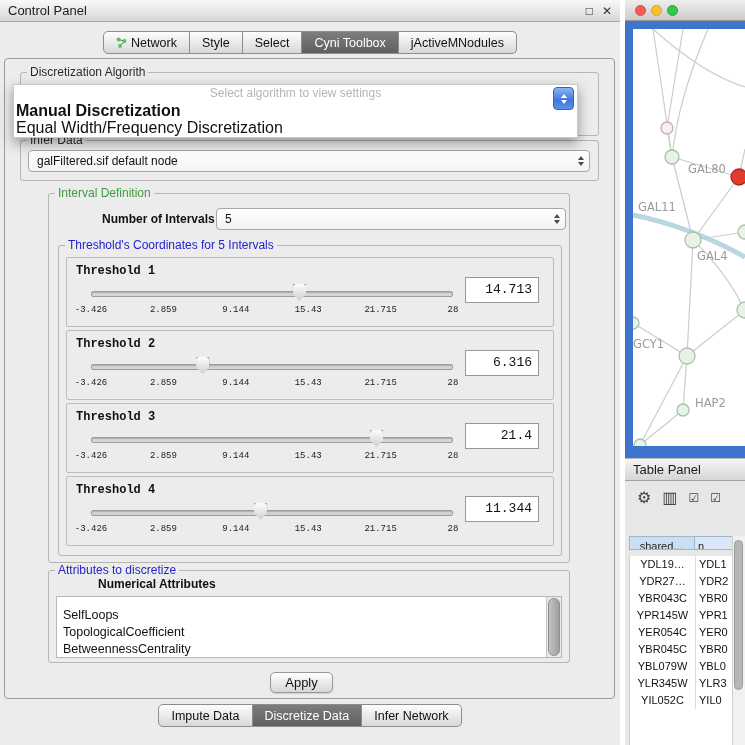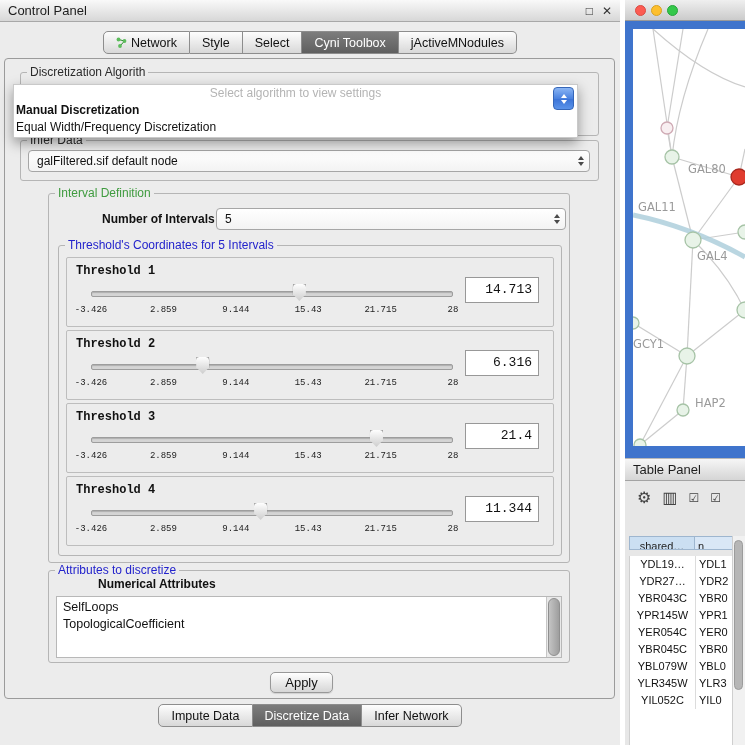--- a/index.html
+++ b/index.html
@@ -44,21 +44,21 @@
   .stepper{display:flex;flex-direction:column;align-items:center;margin-left:4px;}
   .tri-up{width:0;height:0;border-left:3.5px solid transparent;border-right:3.5px solid transparent;
     border-bottom:4px solid #4a4a4a;margin:1px 0;}
   .tri-down{width:0;height:0;border-left:3.5px solid transparent;border-right:3.5px solid transparent;
     border-top:4px solid #4a4a4a;margin:1px 0;}
 
   
   .combo-popup{position:absolute;left:13px;top:84px;width:563px;height:52px;background:#fff;
     border:1px solid #c9c9c9;box-shadow:0 5px 12px rgba(0,0,0,.38);z-index:5;overflow:hidden;}
   .popup-placeholder{text-align:center;color:#b4b4b4;font-size:12px;line-height:17px;}
-  .popup-opt{font-size:12px;color:#111;line-height:17px;padding-left:2px;white-space:nowrap;}
+  .popup-opt{font-size:16px;color:#111;line-height:17px;padding-left:2px;white-space:nowrap;}
   .popup-opt.bold{font-weight:bold;}
   .blue-stepper{position:absolute;left:553px;top:87px;width:21px;height:23px;box-sizing:border-box;
     border:1px solid #3566b8;border-radius:4px;z-index:6;display:flex;flex-direction:column;
     align-items:center;justify-content:center;
     background:linear-gradient(#8ab5f4 0%,#4a82e0 50%,#3a72d6 50%,#5a93ea 100%);}
   .blue-stepper .tri-up{border-bottom-color:#fff;}
   .blue-stepper .tri-down{border-top-color:#fff;}
 
   
   #threshold-list{position:absolute;left:66px;top:257px;width:488px;display:flex;
@@ -74,21 +74,21 @@
     clip-path:polygon(0 0,100% 0,100% 60%,50% 100%,0 60%);border-radius:3px 3px 0 0;}
   .scale{position:absolute;left:24px;top:47px;width:362px;height:12px;}
   .scale-num{position:absolute;transform:translateX(-50%);font-size:9px;color:#222;white-space:nowrap;}
   .thr-value{position:absolute;right:14px;top:19px;width:74px;height:26px;box-sizing:border-box;
     background:#fff;border:1px solid #989898;font-size:13px;color:#111;text-align:right;
     padding-right:6px;line-height:24px;}
 
   
   .attr-list{position:absolute;left:56px;top:596px;width:506px;height:62px;box-sizing:border-box;
     background:#fff;border:1px solid #b8b8b8;overflow:hidden;}
-  .attr-items{position:absolute;left:0;right:14px;top:0;bottom:0;padding-top:2px;}
+  .attr-items{position:absolute;left:0;right:14px;top:0;bottom:0;padding-top:10px;}
   .attr-item{font-size:12.5px;line-height:17px;padding-left:6px;color:#111;white-space:nowrap;}
   .attr-scroll{position:absolute;right:0;top:0;bottom:0;width:14px;background:#e9e9e9;
     border-left:1px solid #c6c6c6;}
   .attr-thumb{position:absolute;left:1px;right:1px;top:1px;bottom:1px;border:1px solid #8f8f8f;
     background:linear-gradient(90deg,#c4c4c4,#9e9e9e);border-radius:6px;}
 
   .apply-btn{position:absolute;left:270px;top:672px;width:63px;height:21px;box-sizing:border-box;
     border:1px solid #989898;border-radius:5px;background:linear-gradient(#ffffff,#d6d6d6);
     font-size:13px;color:#111;text-align:center;line-height:19px;box-shadow:0 1px 1px rgba(0,0,0,.12);}
 
@@ -286,20 +286,21 @@
       </div>
 
     <div class="groupbox" style="left:48px;top:570px;width:522px;height:93px;">
       <span class="group-label blue">Attributes to discretize</span>
     </div>
     <div class="bold-label" style="left:58px;top:577px;">Numerical Attributes</div>
     <div class="attr-list">
       <div class="attr-items" id="attr-items">
           <div class="attr-item">SelfLoops</div>
           <div class="attr-item">TopologicalCoefficient</div>
+          <div class="attr-item">BetweennessCentrality</div>
         </div>
       <div class="attr-scroll">
         <div class="attr-thumb"></div>
       </div>
     </div>
 
     <div class="apply-btn">Apply</div>
 
     <div class="tabstrip" id="bottom-tabs">
         <div class="tab">

